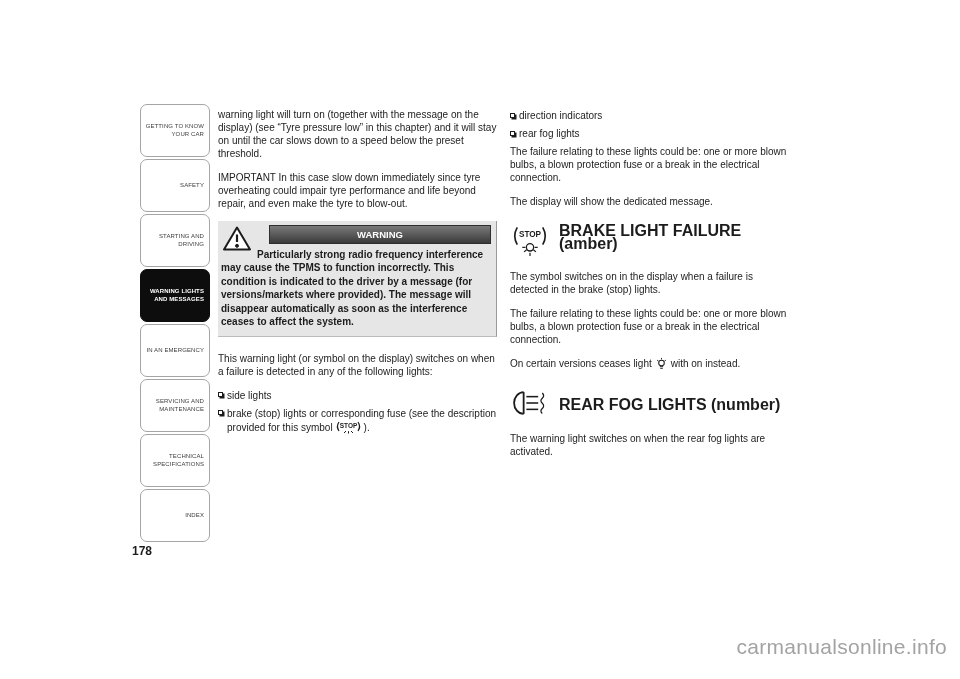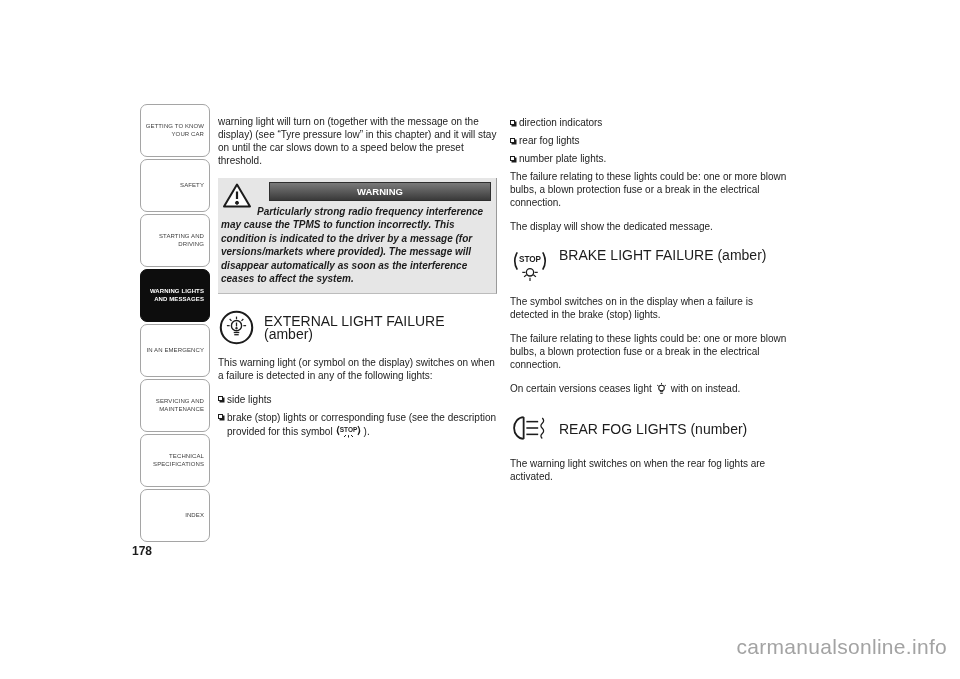--- a/index.html
+++ b/index.html
@@ -21,45 +21,45 @@
     display:flex; align-items:center; justify-content:flex-end;
     text-align:right; padding-right:5px;
     font-size:6px; line-height:1.3; letter-spacing:0.1px;
     color:#3d3d3d; background:#fff;
     white-space:pre-line; cursor:pointer;
   }
   .tab.active { background:#0d0d0d; color:#fff; border-color:#0d0d0d; font-weight:bold; }
   .pagenum { position:absolute; left:132px; top:544px; font-size:12px; font-weight:bold; }
 
   
-  .col { position:absolute; top:115px; font-size:10px; line-height:13px; }
+  .col { position:absolute; top:108px; font-size:10px; line-height:13px; }
   .col-left  { left:218px; width:279px; }
   .col-right { left:510px; width:284px; }
   .para { margin-bottom:11px; }
 
   
   .warnbox {
     background:#e6e6e6;
     border-right:1px solid #9a9a9a; border-bottom:1px solid #bcbcbc;
     margin:3px 0 15px; padding:3px 5px 7px 3px;
   }
   .tri { float:left; width:30px; height:27px; margin:1px 5px 2px 1px; }
   .warnhead {
     margin-left:48px; margin-top:1px;
     background:linear-gradient(#7a7a7a,#3a3a3a);
     border:1px solid #2e2e2e;
     color:#fff; text-align:center; font-weight:bold;
     font-size:9.5px; padding:1.5px 0 2px;
   }
-  .warnbody { font-weight:bold; font-style:italic; margin-top:4px; line-height:13.5px; }
+  .warnbody { font-weight:bold; margin-top:4px; line-height:13.5px; }
 
   
   .sect { display:flex; align-items:center; gap:9px; margin:14px 0 10px; }
   .sect.top-align { align-items:flex-start; }
-  .sect .h { font-weight:normal; font-size:14px; line-height:13px; white-space:pre-line; padding-top:2px; }
+  .sect .h { font-weight:bold; font-size:16px; line-height:13px; white-space:pre-line; padding-top:2px; }
   .icon36 { width:37px; height:37px; flex:0 0 auto; }
   .icon40 { width:40px; height:38px; flex:0 0 auto; }
 
   
   .bullet { display:flex; gap:4px; margin:1px 0 5px; }
   .sq {
     flex:0 0 auto; width:5px; height:5px; margin-top:3.5px;
     border:1px solid #1c1c1c; background:#fff;
     box-shadow:1.5px 1.5px 0 #1c1c1c;
   }
@@ -94,48 +94,32 @@
     <div class="tab">SERVICING AND
 MAINTENANCE</div>
     <div class="tab">TECHNICAL
 SPECIFICATIONS</div>
     <div class="tab">INDEX</div>
   </nav>
   <div class="pagenum">178</div>
 
   <div class="col col-left">
     <p class="para">warning light will turn on (together with the message on the display) (see “Tyre pressure low” in this chapter) and it will stay on until the car slows down to a speed below the preset threshold.</p>
+    <p class="para">IMPORTANT In this case slow down immediately since tyre overheating could impair tyre performance and life beyond repair, and even make the tyre to blow-out.</p>
 
     <div class="warnbox">
       <svg class="tri" viewBox="0 0 30 27">
         <path d="M15 2.5 L28 24.5 L2 24.5 Z" fill="#ffffff" stroke-width="2" stroke-linejoin="round"></path>
         <rect x="13.9" y="9.5" width="2.2" height="7.5" fill="#1c1c1c" stroke="none"></rect>
         <circle cx="15" cy="20.8" r="1.5" fill="#1c1c1c" stroke="none"></circle>
       </svg>
       <div class="warnhead">WARNING</div>
       <div class="warnbody">Particularly strong radio frequency interference may cause the TPMS to function incorrectly. This condition is indicated to the driver by a message (for versions/markets where provided). The message will disappear automatically as soon as the interference ceases to affect the system.</div>
     </div>
 
-    <div class="sect">
-      <svg class="icon36" viewBox="0 0 40 40">
-        <circle cx="20" cy="20" r="17" fill="none" stroke-width="2.2"></circle>
-        <circle cx="20" cy="18" r="5.5" fill="none" stroke-width="1.5"></circle>
-        <rect x="19.3" y="14.6" width="1.4" height="4.2" fill="#1c1c1c" stroke="none"></rect>
-        <circle cx="20" cy="20.7" r="0.9" fill="#1c1c1c" stroke="none"></circle>
-        <line x1="17" y1="25.4" x2="23" y2="25.4" stroke-width="1.4"></line>
-        <line x1="17.6" y1="27.8" x2="22.4" y2="27.8" stroke-width="1.4"></line>
-        <line x1="20" y1="8.2" x2="20" y2="11" stroke-width="1.3"></line>
-        <line x1="12.6" y1="10.8" x2="14.6" y2="12.8" stroke-width="1.3"></line>
-        <line x1="27.4" y1="10.8" x2="25.4" y2="12.8" stroke-width="1.3"></line>
-        <line x1="9.6" y1="18" x2="12.6" y2="18" stroke-width="1.3"></line>
-        <line x1="27.4" y1="18" x2="30.4" y2="18" stroke-width="1.3"></line>
-      </svg>
-      <div class="h">EXTERNAL LIGHT FAILURE
-(amber)</div>
-    </div>
 
     <p class="para">This warning light (or symbol on the display) switches on when a failure is detected in any of the following lights:</p>
 
     <div class="bullet">
       <span class="sq"></span>
       <span class="bt">side lights</span>
     </div>
     <div class="bullet">
       <span class="sq"></span>
       <span class="bt">
@@ -152,24 +136,20 @@
   </div>
 
   <div class="col col-right">
     <div class="bullet">
       <span class="sq"></span>
       <span class="bt">direction indicators</span>
     </div>
     <div class="bullet">
       <span class="sq"></span>
       <span class="bt">rear fog lights</span>
-    </div>
-    <div class="bullet">
-      <span class="sq"></span>
-      <span class="bt">number plate lights.</span>
     </div>
 
     <p class="para" style="margin-top:4px">The failure relating to these lights could be: one or more blown bulbs, a blown protection fuse or a break in the electrical connection.</p>
     <p class="para">The display will show the dedicated message.</p>
 
     <div class="sect top-align">
       <svg class="icon40" viewBox="0 0 44 40">
         <path d="M8 5 q-5.5 9.5 0 19" fill="none" stroke-width="1.8"></path>
         <path d="M36 5 q5.5 9.5 0 19" fill="none" stroke-width="1.8"></path>
         <text x="22" y="16" text-anchor="middle" font-size="9" font-weight="bold" font-family="Liberation Sans, sans-serif" fill="#1c1c1c" stroke="none">STOP</text>

